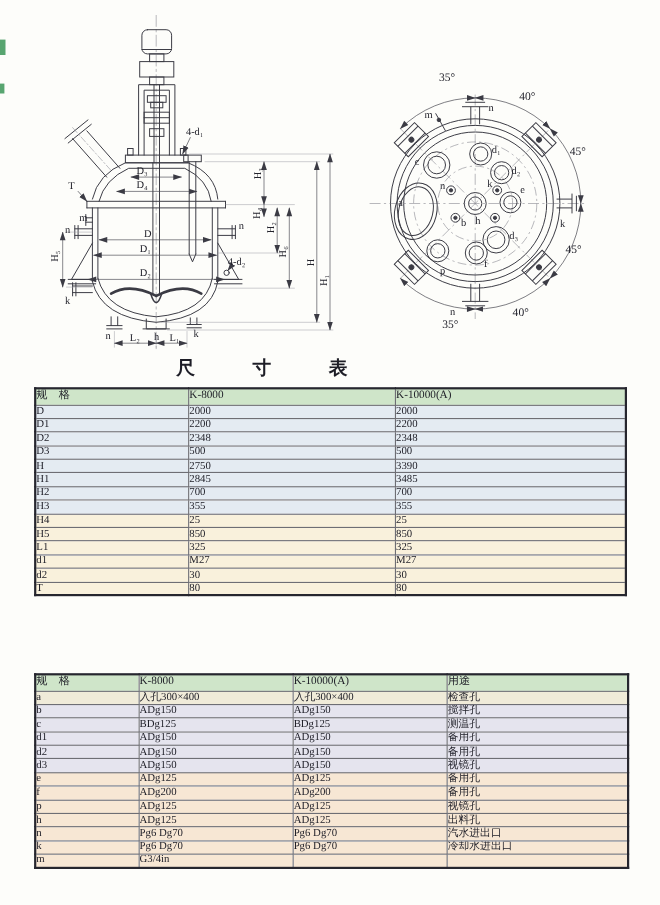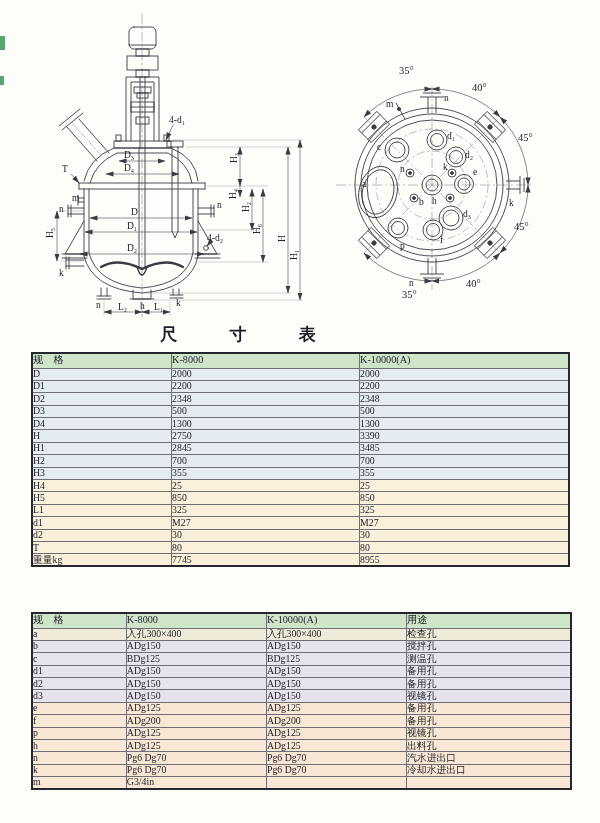--- a/index.html
+++ b/index.html
@@ -370,25 +370,20 @@
         <td>D2</td>
         <td>2348</td>
         <td>2348</td>
       </tr>
       <tr class="band-blue">
         <td>D3</td>
         <td>500</td>
         <td>500</td>
       </tr>
       <tr class="band-blue">
-        <td>D4</td>
-        <td>1300</td>
-        <td>1300</td>
-      </tr>
-      <tr class="band-blue">
         <td>H</td>
         <td>2750</td>
         <td>3390</td>
       </tr>
       <tr class="band-blue">
         <td>H1</td>
         <td>2845</td>
         <td>3485</td>
       </tr>
       <tr class="band-blue">
@@ -423,25 +418,20 @@
       </tr>
       <tr class="band-cream">
         <td>d2</td>
         <td>30</td>
         <td>30</td>
       </tr>
       <tr class="band-cream">
         <td>T</td>
         <td>80</td>
         <td>80</td>
-      </tr>
-      <tr class="band-cream">
-        <td>重量kg</td>
-        <td>7745</td>
-        <td>8955</td>
       </tr>
     </tbody>
 </table>
 
 <table id="nozzle-table">
   <colgroup>
       <col style="width:17.5%">
       <col style="width:26%">
       <col style="width:26%">
       <col style="width:30.5%">

